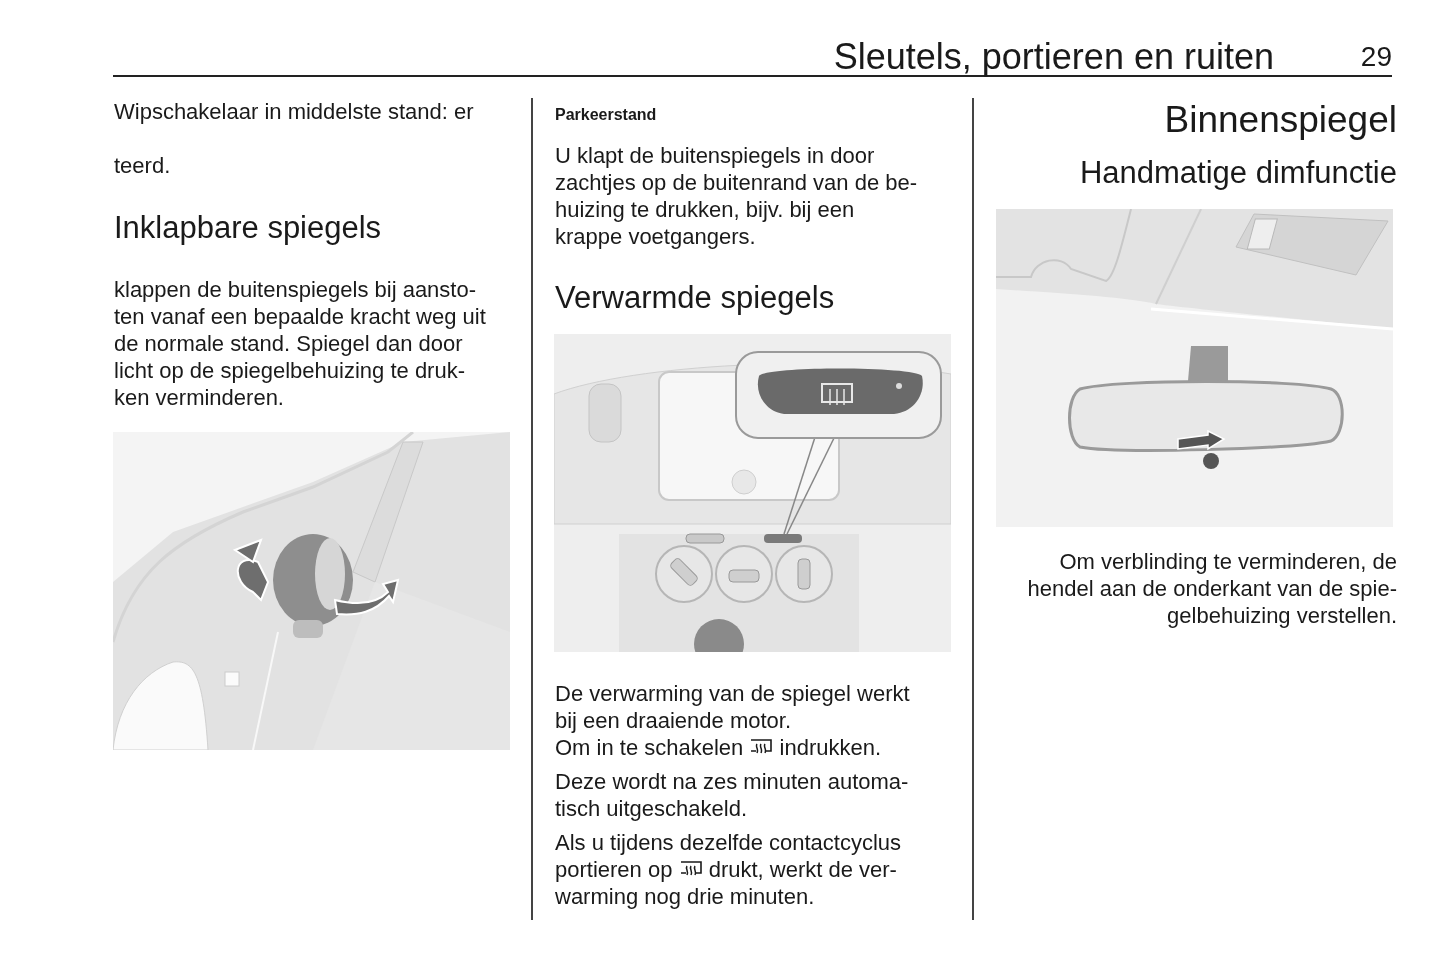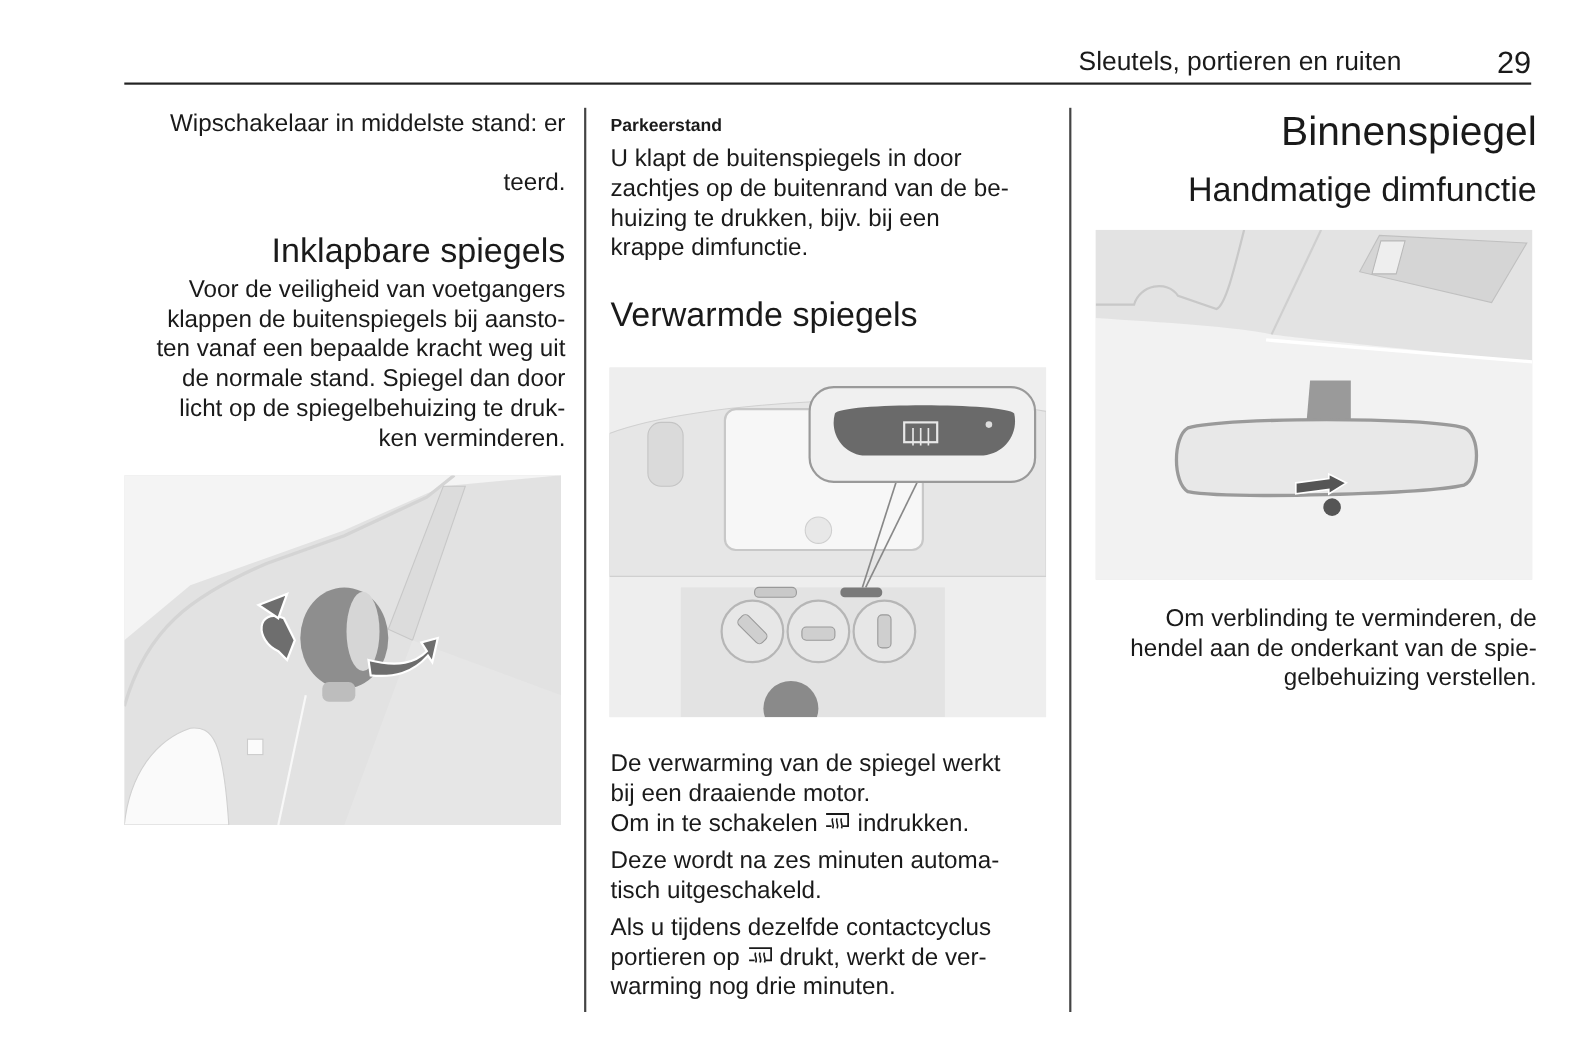--- a/index.html
+++ b/index.html
@@ -4,24 +4,24 @@
 <style>
   html, body { margin: 0; padding: 0; background: #ffffff; }
   body {
     width: 1445px; height: 966px; position: relative; overflow: hidden;
     font-family: "Liberation Sans", "DejaVu Sans", sans-serif; color: #1a1a1a;
   }
   .header {
     position: absolute; left: 113px; top: 38px; width: 1279px; height: 37px;
     border-bottom: 2px solid #222;
   }
-  .header-title { position: absolute; right: 118px; top: 2px; font-size: 24px; line-height: 34px; }
+  .header-title { position: absolute; right: 118px; top: 2px; font-size: 36px; line-height: 34px; }
   .header-page { position: absolute; right: 0; top: 2px; font-size: 28px; line-height: 34px; }
   .col { position: absolute; top: 98px; }
-  .col1 { left: 114px; width: 400px; text-align: right; }
+  .col1 { left: 114px; width: 400px; }
   .col2 { left: 555px; width: 400px; }
   .col3 { left: 997px; width: 400px; text-align: right; }
   .divider { position: absolute; top: 98px; width: 2px; height: 822px; background: #444; }
   .p { font-size: 22px; line-height: 27px; margin: 0; }
   .h2 { font-size: 31px; line-height: 36px; margin: 0; font-weight: normal; }
   .h1 { font-size: 37px; line-height: 44px; margin: 0; font-weight: normal; }
   .h3 { font-size: 16px; line-height: 30px; margin: 0; font-weight: bold; }
   .fig { position: absolute; background: #ebebeb; overflow: hidden; }
   .icon-inline { display: inline-block; vertical-align: -3px; width: 24px; height: 20px; }
 </style>
@@ -37,21 +37,21 @@
 <div class="divider" style="left:972px"></div>
 
 <div class="col col1">
   <p class="p">
     <span>Wipschakelaar in middelste stand: er</span><br>
     <br>
     <span>teerd.</span>
   </p>
   <h2 class="h2" style="margin-top:31px">Inklapbare spiegels</h2>
   <p class="p" style="margin-top:3px">
-    <span>Voor de veiligheid van voetgangers</span><br>
+    <br>
     <span>klappen de buitenspiegels bij aansto-</span><br>
     <span>ten vanaf een bepaalde kracht weg uit</span><br>
     <span>de normale stand. Spiegel dan door</span><br>
     <span>licht op de spiegelbehuizing te druk-</span><br>
     <span>ken verminderen.</span>
   </p>
 </div>
 
 <div class="fig" style="left:113px; top:432px; width:397px; height:318px;">
   <svg width="397" height="318" viewBox="0 0 397 318">
@@ -67,25 +67,25 @@
     <ellipse cx="217" cy="142" rx="15" ry="36" fill="#d6d6d6"></ellipse>
     <rect x="180" y="188" width="30" height="18" rx="6" fill="#bdbdbd"></rect>
     <path d="M145,130 C120,120 118,150 140,160 L148,168 L155,150 Z" fill="#6e6e6e" stroke="#fff" stroke-width="2"></path>
     <path d="M122,118 L148,108 L140,130 Z" fill="#6e6e6e" stroke="#fff" stroke-width="2"></path>
     <path d="M222,168 C250,175 265,170 275,160 L270,152 L285,148 L280,170 L276,164 C262,180 245,184 224,182 Z" fill="#6e6e6e" stroke="#fff" stroke-width="2"></path>
   </svg>
 </div>
 
 <div class="col col2">
   <h3 class="h3" style="margin-top:2px">Parkeerstand</h3>
-  <p class="p" style="">
+  <p class="p" style="margin-top:12px">
     <span>U klapt de buitenspiegels in door</span><br>
     <span>zachtjes op de buitenrand van de be-</span><br>
     <span>huizing te drukken, bijv. bij een</span><br>
-    <span>krappe dimfunctie.</span>
+    <span>krappe voetgangers.</span>
   </p>
   <h2 class="h2" style="margin-top:30px">Verwarmde spiegels</h2>
 </div>
 
 <div class="fig" style="left:554px; top:334px; width:397px; height:318px;">
   <svg width="397" height="318" viewBox="0 0 397 318">
     <rect width="397" height="318" fill="#eeeeee"></rect>
     <path d="M0,60 C80,30 280,20 397,40 L397,190 L0,190 Z" fill="#e6e6e6" stroke="#d0d0d0"></path>
     <rect x="105" y="38" width="180" height="128" rx="10" fill="#f7f7f7" stroke="#c8c8c8" stroke-width="2"></rect>
     <circle cx="190" cy="148" r="12" fill="#e8e8e8" stroke="#cfcfcf"></circle>

